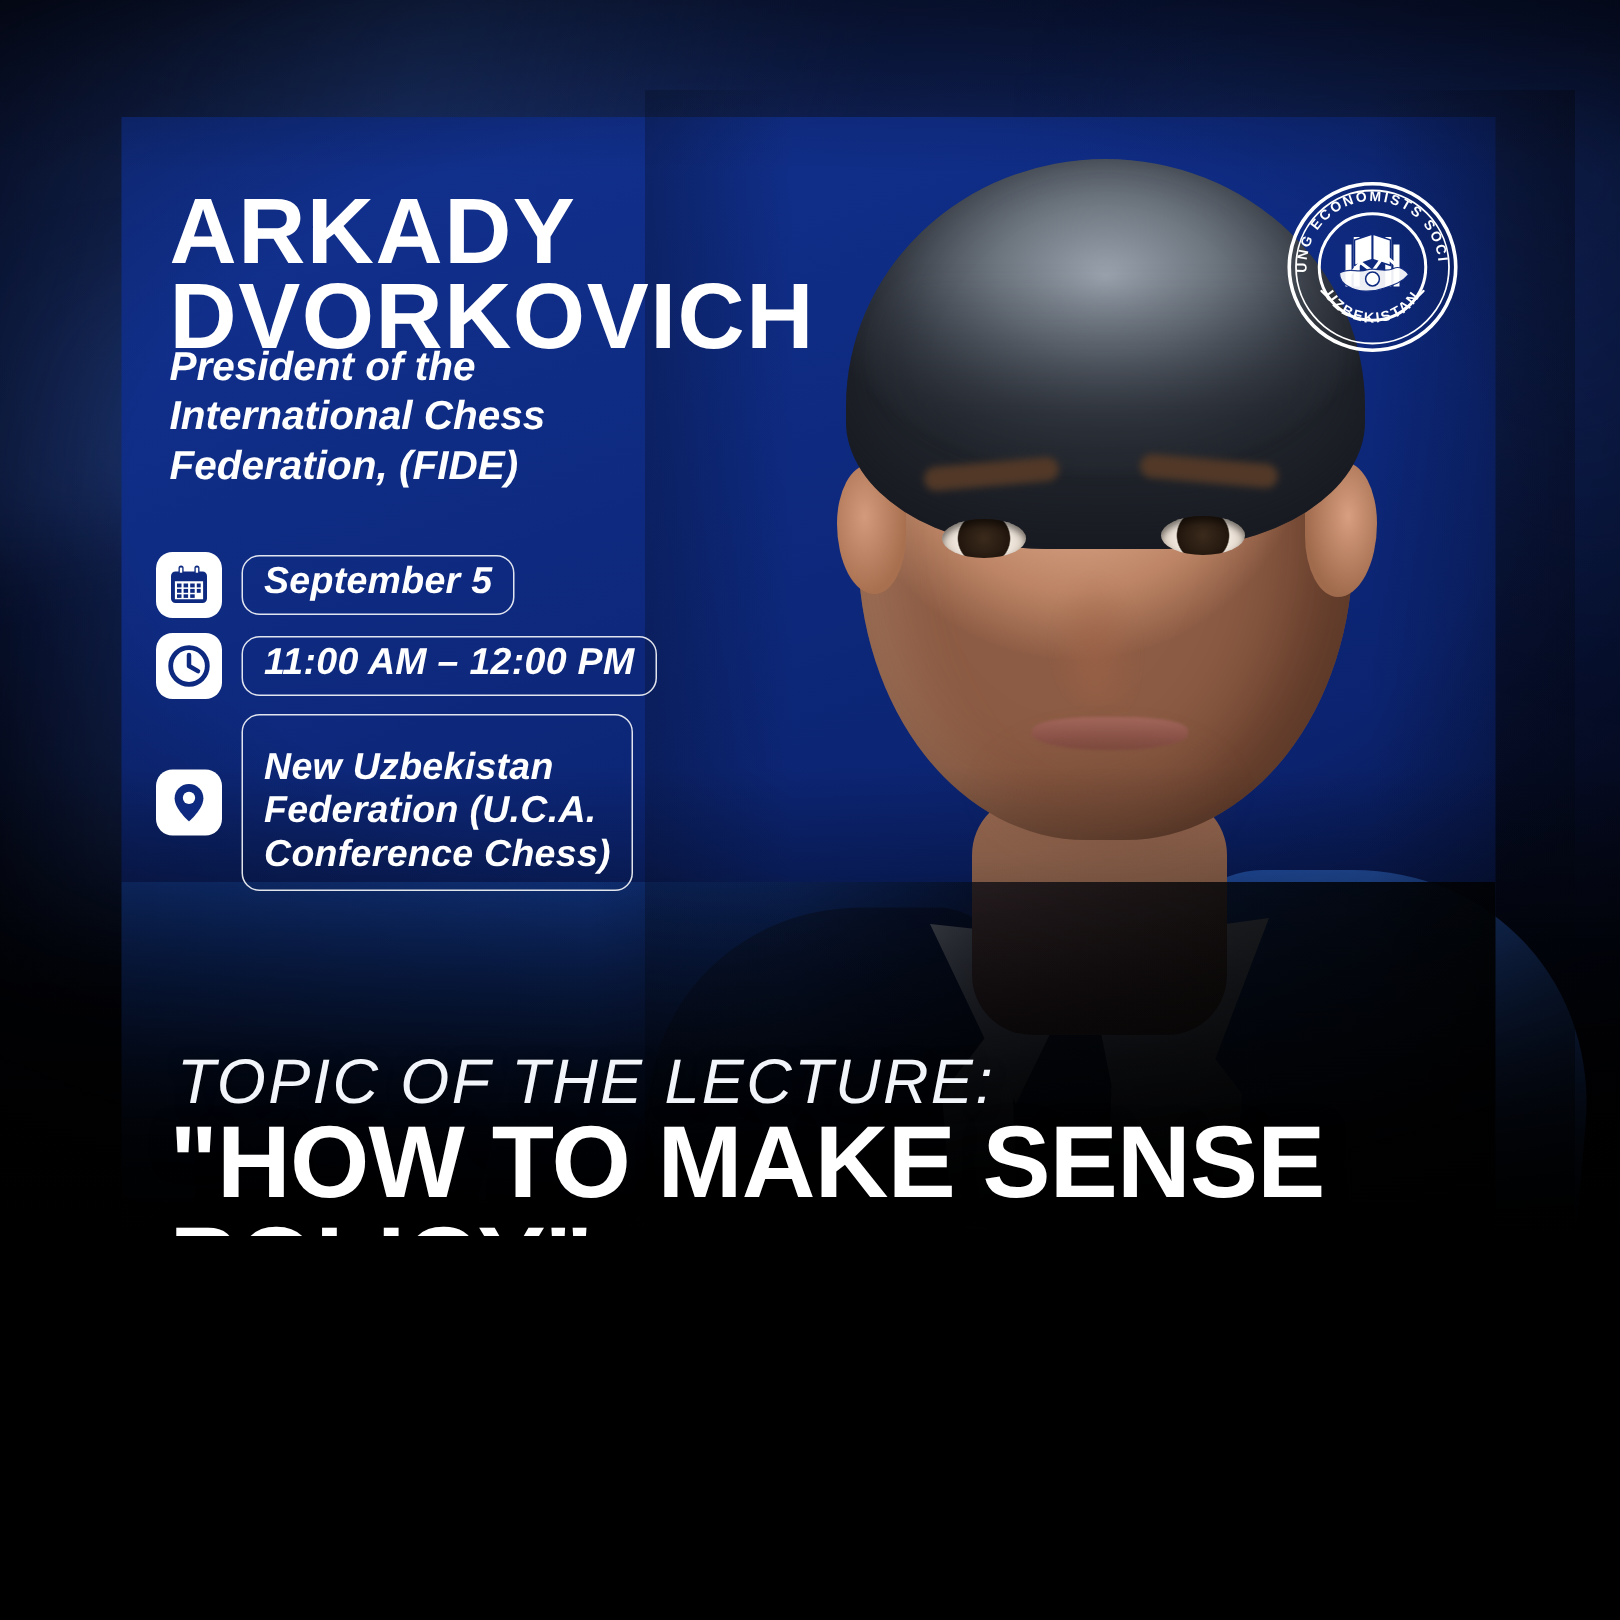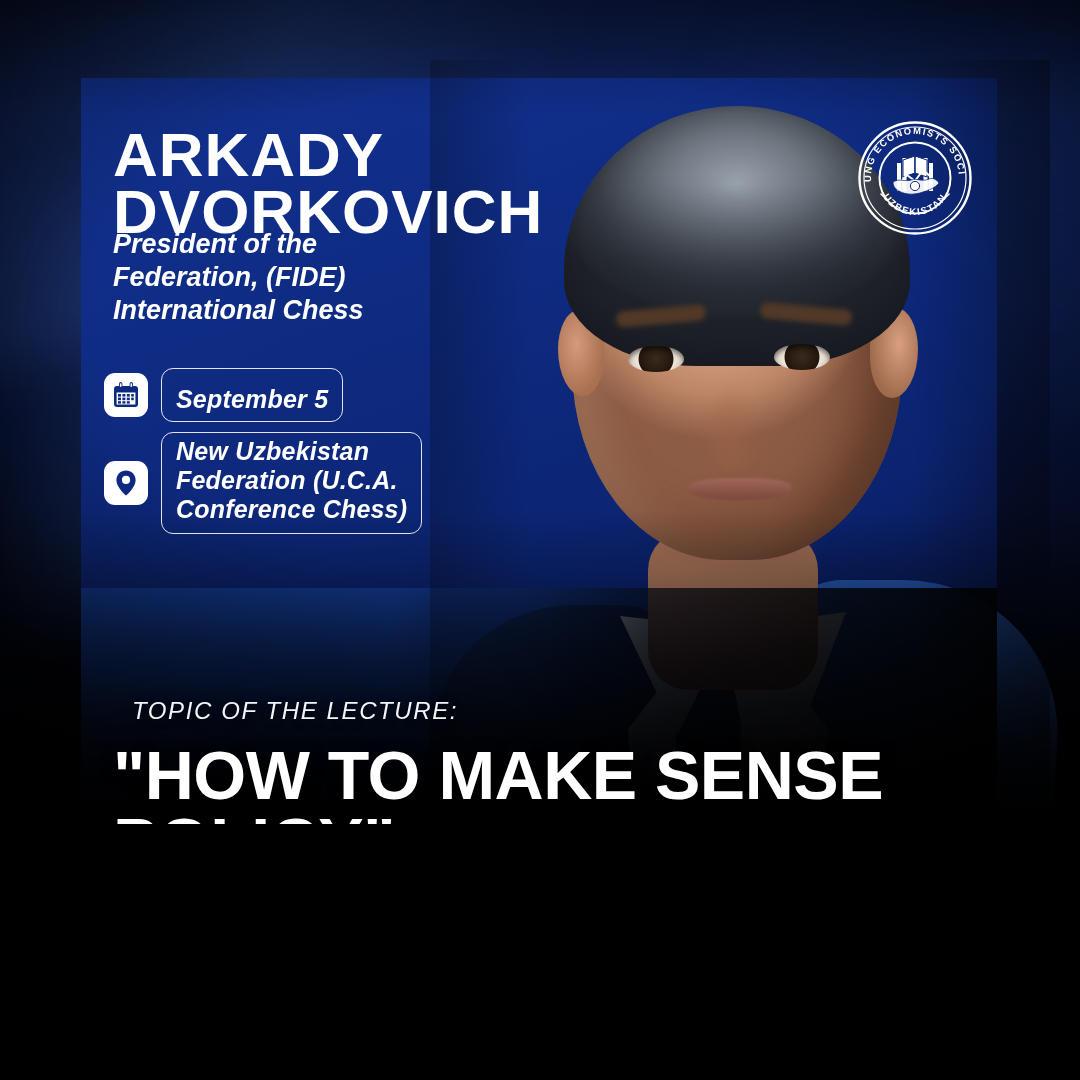--- a/index.html
+++ b/index.html
@@ -319,55 +319,54 @@
     border-radius: 11px;
     display: flex;
     align-items: center;
     justify-content: center;
     margin-right: 13px;
   }
   .icon-box svg { display: block; }
   .info-pill {
     border: 1.6px solid rgba(255,255,255,0.88);
     border-radius: 12px;
-    padding: 16px 14px 7px 14px;
+    padding: 2px 14px 7px 14px;
     color: #fff;
     font-size: 25px;
     font-style: italic;
     font-weight: bold;
     line-height: 1.16;
     letter-spacing: 0.2px;
     white-space: nowrap;
   }
-  .info-pill.multi { white-space: normal; padding: 4px 14px 9px 14px; font-style: italic; }
+  .info-pill.multi { white-space: normal; padding: 20px 14px 9px 14px; font-style: italic; }
   .info-pill .line { display: block; }
 
   
   .logo {
     position: absolute;
     left: 857px;
     top: 120px;
     width: 116px;
     height: 116px;
   }
   .logo svg { display: block; }
 
   
   .topic-label {
     position: absolute;
     left: 118px;
     top: 697px;
     color: #f2f5fa;
-    font-size: 24px;
+    font-size: 42px;
     font-style: italic;
     font-weight: normal;
     letter-spacing: 1.6px;
     text-transform: uppercase;
     text-shadow: 0 2px 10px rgba(0,0,0,0.55);
-    margin-left: 14px;
   }
   .topic-title {
     position: absolute;
     left: 113px;
     top: 742px;
     width: 920px;
     color: #fff;
     font-size: 68px;
     font-weight: bold;
     line-height: 0.99;
@@ -416,22 +415,22 @@
   <div class="panel-glow-fade"></div>
   <div class="bg-vignette"></div>
 
   <div class="name">
     <span class="line">ARKADY</span>
     <span class="line">DVORKOVICH</span>
   </div>
 
   <div class="role">
     <span class="line">President of the</span>
+    <span class="line">International Chess</span>
     <span class="line">Federation, (FIDE)</span>
-    <span class="line">International Chess</span>
   </div>
 
   <div class="info">
 
     <div class="info-row">
       <div class="icon-box">
         <svg width="28" height="28" viewBox="0 0 28 28">
           <rect x="2" y="5" width="24" height="21" rx="3" fill="#0e2a80"></rect>
           <rect x="4.6" y="11.5" width="18.8" height="12" fill="#ffffff"></rect>
           <g fill="#0e2a80">
@@ -451,20 +450,31 @@
           <rect x="17.6" y="1" width="3.4" height="6" rx="1.7" fill="#0e2a80"></rect>
           <rect x="7.9" y="2.4" width="1.6" height="3.4" fill="#ffffff"></rect>
           <rect x="18.5" y="2.4" width="1.6" height="3.4" fill="#ffffff"></rect>
         </svg>
       </div>
       <div class="info-pill">
         <span class="line">September 5</span>
       </div>
     </div>
 
+    <div class="info-row">
+      <div class="icon-box">
+        <svg width="28" height="28" viewBox="0 0 28 28">
+          <circle cx="14" cy="14" r="12.2" fill="none" stroke="#0e2a80" stroke-width="3.2"></circle>
+          <path d="M14 6.6 L14 14 L20 17.4" fill="none" stroke="#0e2a80" stroke-width="3" stroke-linecap="round" stroke-linejoin="round"></path>
+        </svg>
+      </div>
+      <div class="info-pill">
+        <span class="line">11:00 AM – 12:00 PM</span>
+      </div>
+    </div>
 
     <div class="info-row loc">
       <div class="icon-box">
         <svg width="28" height="28" viewBox="0 0 28 28">
           <path d="M14 1.6 C8.6 1.6 4.4 5.8 4.4 11.2 C4.4 18.4 14 26.6 14 26.6 C14 26.6 23.6 18.4 23.6 11.2 C23.6 5.8 19.4 1.6 14 1.6 Z" fill="#0e2a80"></path>
           <circle cx="14" cy="10.9" r="4.1" fill="#ffffff"></circle>
         </svg>
       </div>
       <div class="info-pill multi">
         <span class="line">New Uzbekistan</span>

